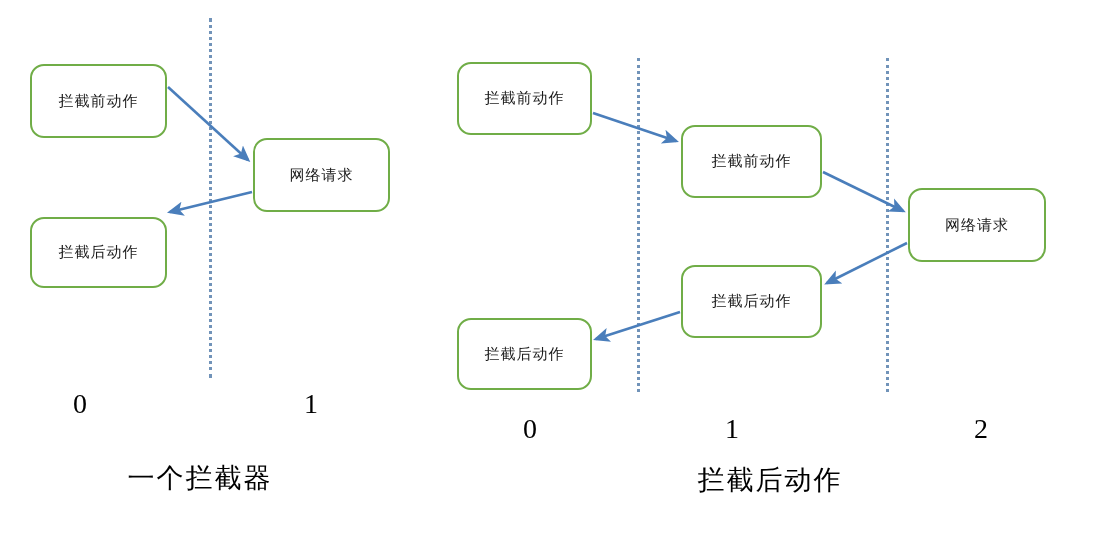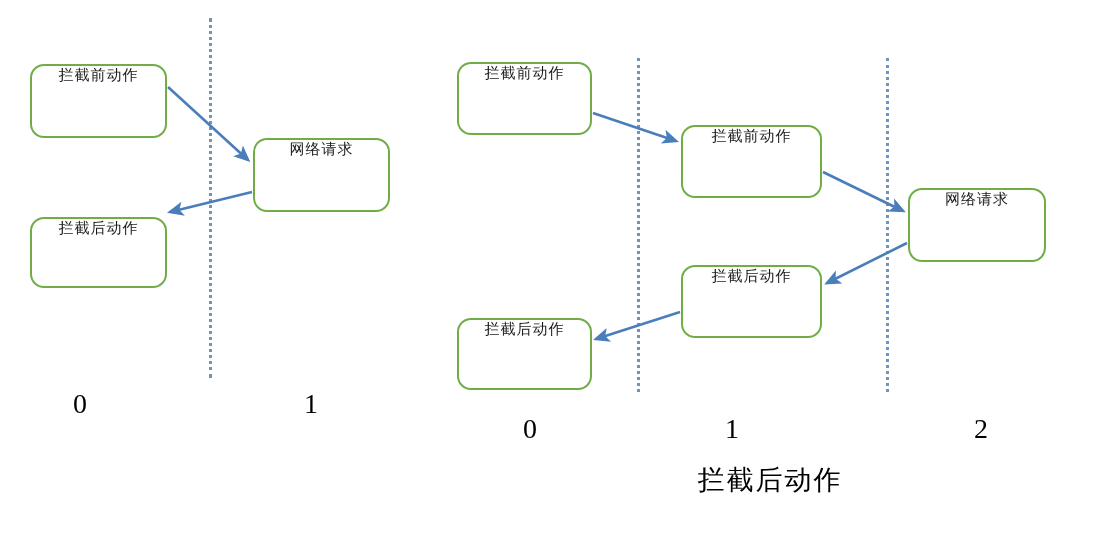--- a/index.html
+++ b/index.html
@@ -1,19 +1,19 @@
 <!DOCTYPE html>
 <html><head>
 <meta charset="utf-8">
 <style>
   html,body{margin:0;padding:0;background:#ffffff;}
   #page{position:relative;width:1106px;height:552px;background:#ffffff;overflow:hidden;
         font-family:"Liberation Sans","DejaVu Sans",sans-serif;}
   .node{position:absolute;box-sizing:border-box;border:2px solid #70AD47;border-radius:14px;
-        background:#ffffff;display:flex;align-items:flex-start;justify-content:center;}
+        background:#ffffff;display:flex;align-items:center;justify-content:center;}
   .node span{font-size:15px;color:#1a1a1a;letter-spacing:1px;white-space:nowrap;
              font-family:"DejaVu Sans","Liberation Sans",sans-serif;}
   .lane-line{position:absolute;width:0;border-left:3px dotted #7193B9;}
   .axis-label{position:absolute;font-size:28px;color:#000000;text-align:center;
               font-family:"Liberation Serif","DejaVu Serif",serif;}
   .caption{position:absolute;font-size:27px;color:#000000;text-align:center;letter-spacing:2px;
            font-family:"DejaVu Sans","Liberation Sans",sans-serif;}
   svg.arrows{position:absolute;left:0;top:0;width:1106px;height:552px;pointer-events:none;}
 </style>
 </head>
@@ -31,20 +31,21 @@
     <span>网络请求</span>
   </div>
 
   <div class="node" style="left:30px;top:217px;width:137px;height:71px;">
     <span>拦截后动作</span>
   </div>
 
   <div class="axis-label" style="left:50px;top:388px;width:60px;">0</div>
   <div class="axis-label" style="left:281px;top:388px;width:60px;">1</div>
 
+  <div class="caption" style="left:70px;top:460px;width:260px;">一个拦截器</div>
 
   <div class="lane-line" style="left:637px;top:58px;height:334px;"></div>
   <div class="lane-line" style="left:886px;top:58px;height:334px;"></div>
 
   <div class="node" style="left:457px;top:62px;width:135px;height:73px;">
     <span>拦截前动作</span>
   </div>
 
   <div class="node" style="left:681px;top:125px;width:141px;height:73px;">
     <span>拦截前动作</span>

